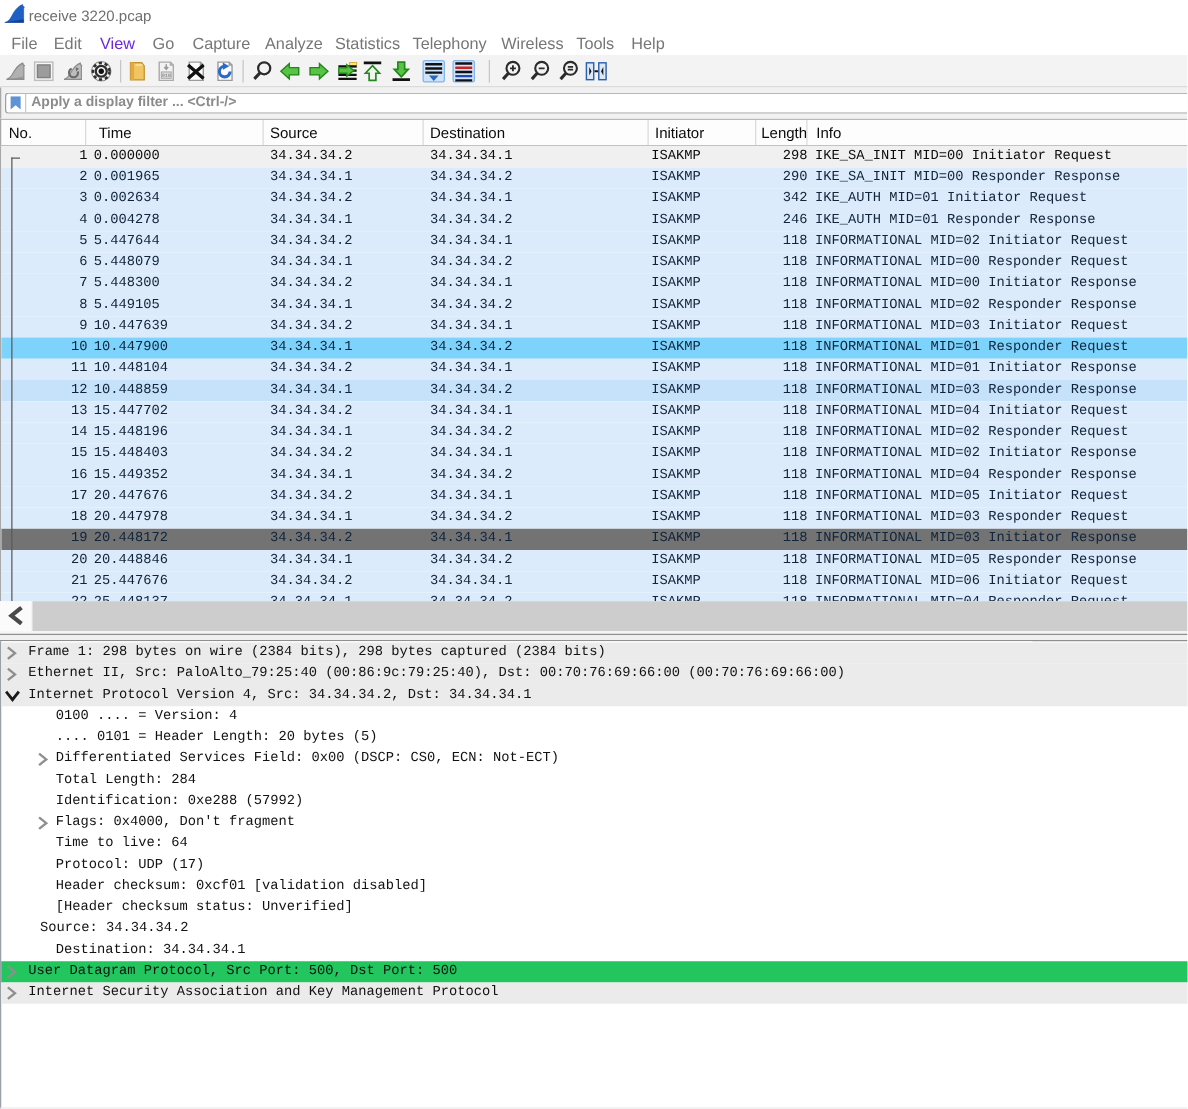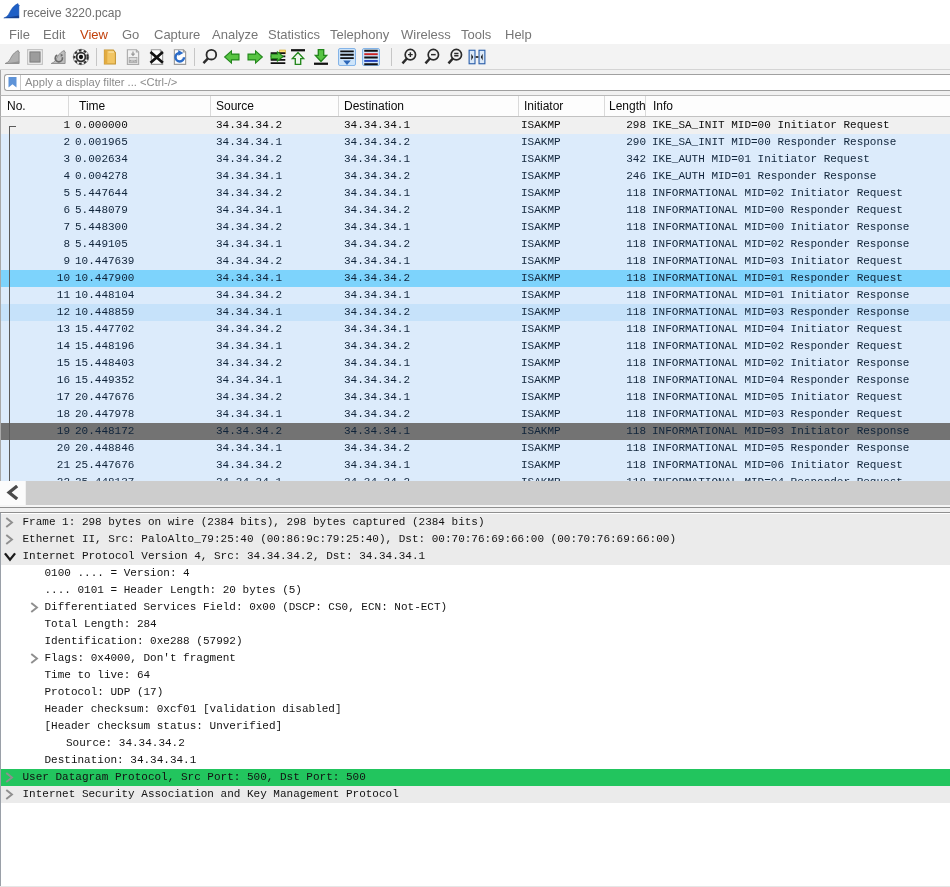--- a/index.html
+++ b/index.html
@@ -16,21 +16,21 @@
 </style></head><body>
 <div class="abs" style="left:0;top:0;width:950px;height:24px;background:#fff;"></div>
 <svg class="abs" style="left:3px;top:2px" width="17" height="18" viewBox="0 0 17 18">
 <path d="M0.8,16 C5,15 6.3,10.8 8,8 C9.8,5 12.2,2.8 15,1.6 L15.5,3.3 C16.5,3.2 16.8,3.7 15.9,4.4 L15.9,16 Z" fill="#1e5fc6" stroke="#1850a8" stroke-width="0.5"></path>
 <path d="M0.8,16 L15.9,16 L15.9,13.4 C10,14.6 5,15.2 0.8,16 Z" fill="#16408f"></path>
 </svg>
 <div class="abs" style="left:23px;top:6px;font-size:12px;color:#6e6e6e;">receive 3220.pcap</div>
 <div class="abs" style="left:0;top:24px;width:950px;height:20px;background:#fff;"></div>
 <div class="abs" style="left:9px;top:27px;font-size:13px;color:#767676;">File</div>
 <div class="abs" style="left:43px;top:27px;font-size:13px;color:#767676;">Edit</div>
-<div class="abs" style="left:80px;top:27px;font-size:13px;color:#c2410c;">View</div>
+<div class="abs" style="left:80px;top:27px;font-size:13px;color:#6d28d9;">View</div>
 <div class="abs" style="left:122px;top:27px;font-size:13px;color:#767676;">Go</div>
 <div class="abs" style="left:154px;top:27px;font-size:13px;color:#767676;">Capture</div>
 <div class="abs" style="left:212px;top:27px;font-size:13px;color:#767676;">Analyze</div>
 <div class="abs" style="left:268px;top:27px;font-size:13px;color:#767676;">Statistics</div>
 <div class="abs" style="left:330px;top:27px;font-size:13px;color:#767676;">Telephony</div>
 <div class="abs" style="left:401px;top:27px;font-size:13px;color:#767676;">Wireless</div>
 <div class="abs" style="left:461px;top:27px;font-size:13px;color:#767676;">Tools</div>
 <div class="abs" style="left:505px;top:27px;font-size:13px;color:#767676;">Help</div>
 <div class="abs" style="left:0;top:44px;width:950px;height:26px;background:#f3f3f3;border-bottom:1px solid #d4d4d4;box-sizing:border-box;"></div>
 <svg class="abs" style="left:4px;top:49px" width="16" height="16" viewBox="0 0 16 16">
@@ -133,21 +133,21 @@
     <path d="M6.8,8 L9.2,8" stroke="#111" stroke-width="1.4"></path>
     <path d="M3,5 L4.6,8 L3,11 Z" fill="#111"></path>
     <path d="M13,5 L11.4,8 L13,11 Z" fill="#111"></path>
   </svg>
 <div class="abs" style="left:0;top:70px;width:950px;height:25px;background:#f1f1f1;border-left:1px solid #a8a8a8;box-sizing:border-box;"></div>
 <div class="abs" style="left:4px;top:74px;width:946px;height:17px;background:#fff;border:1px solid #a0a0a0;border-right:none;border-radius:3px 0 0 3px;box-sizing:border-box;"></div>
 <div class="abs" style="left:20px;top:75px;width:1px;height:15px;background:#c9c9c9;"></div>
 <svg class="abs" style="left:8px;top:77px" width="9" height="11" viewBox="0 0 9 11">
     <path d="M0.5,0 L8.5,0 L8.5,10.5 L4.5,7.2 L0.5,10.5 Z" fill="#5e93d8"></path>
   </svg>
-<div class="abs" style="left:25px;top:75px;height:25px;line-height:15px;font-size:11.2px;color:#8b8b8b;white-space:pre;">Apply a display filter ... &lt;Ctrl-/&gt;</div>
+<div class="abs" style="left:25px;top:75px;height:25px;line-height:15px;font-size:11.2px;color:#8b8b8b;white-space:pre;font-weight:bold;">Apply a display filter ... &lt;Ctrl-/&gt;</div>
 <div class="abs" style="left:0;top:95px;width:950px;height:22px;background:#fdfdfd;border-top:1px solid #b9b9b9;border-bottom:1px solid #c2c2c2;border-left:1px solid #a8a8a8;box-sizing:border-box;"></div>
 <div class="abs" style="left:7px;top:99px;font-size:12px;color:#0b0b0b;">No.</div>
 <div class="abs" style="left:79px;top:99px;font-size:12px;color:#0b0b0b;">Time</div>
 <div class="abs" style="left:216px;top:99px;font-size:12px;color:#0b0b0b;">Source</div>
 <div class="abs" style="left:344px;top:99px;font-size:12px;color:#0b0b0b;">Destination</div>
 <div class="abs" style="left:524px;top:99px;font-size:12px;color:#0b0b0b;">Initiator</div>
 <div class="abs" style="left:609px;top:99px;font-size:12px;color:#0b0b0b;">Length</div>
 <div class="abs" style="left:653px;top:99px;font-size:12px;color:#0b0b0b;">Info</div>
 <div class="abs" style="left:68px;top:96px;width:1px;height:20px;background:#dadada;"></div>
 <div class="abs" style="left:210px;top:96px;width:1px;height:20px;background:#dadada;"></div>
@@ -213,21 +213,21 @@
 <div class="dline" style="top:103px;background:transparent;padding-left:43.5px;box-sizing:border-box;">Total Length: 284</div>
 <div class="dline" style="top:120px;background:transparent;padding-left:43.5px;box-sizing:border-box;">Identification: 0xe288 (57992)</div>
 <div class="dline" style="top:137px;background:transparent;padding-left:43.5px;box-sizing:border-box;">Flags: 0x4000, Don't fragment</div>
 <svg style="position:absolute;left:28px;top:140px" width="11" height="11" viewBox="0 0 11 11">
       <path d="M3,1.5 L8,5.5 L3,9.5" fill="none" stroke="#8f8f8f" stroke-width="1.9" stroke-linecap="square"></path>
     </svg>
 <div class="dline" style="top:154px;background:transparent;padding-left:43.5px;box-sizing:border-box;">Time to live: 64</div>
 <div class="dline" style="top:171px;background:transparent;padding-left:43.5px;box-sizing:border-box;">Protocol: UDP (17)</div>
 <div class="dline" style="top:188px;background:transparent;padding-left:43.5px;box-sizing:border-box;">Header checksum: 0xcf01 [validation disabled]</div>
 <div class="dline" style="top:205px;background:transparent;padding-left:43.5px;box-sizing:border-box;">[Header checksum status: Unverified]</div>
-<div class="dline" style="top:222px;background:transparent;padding-left:65px;box-sizing:border-box;font-family:Liberation Mono, monospace;">Source: 34.34.34.2</div>
+<div class="dline" style="top:222px;background:transparent;padding-left:31px;box-sizing:border-box;font-family:Liberation Mono, monospace;">Source: 34.34.34.2</div>
 <div class="dline" style="top:239px;background:transparent;padding-left:43.5px;box-sizing:border-box;">Destination: 34.34.34.1</div>
 <div class="dline" style="top:256px;background:#22c55e;padding-left:21.5px;box-sizing:border-box;">User Datagram Protocol, Src Port: 500, Dst Port: 500</div>
 <svg style="position:absolute;left:2.5px;top:259px" width="11" height="11" viewBox="0 0 11 11">
       <path d="M3,1.5 L8,5.5 L3,9.5" fill="none" stroke="#8f8f8f" stroke-width="1.9" stroke-linecap="square"></path>
     </svg>
 <div class="dline" style="top:273px;background:#ebebeb;padding-left:21.5px;box-sizing:border-box;">Internet Security Association and Key Management Protocol</div>
 <svg style="position:absolute;left:2.5px;top:276px" width="11" height="11" viewBox="0 0 11 11">
       <path d="M3,1.5 L8,5.5 L3,9.5" fill="none" stroke="#8f8f8f" stroke-width="1.9" stroke-linecap="square"></path>
     </svg>
 </div>

